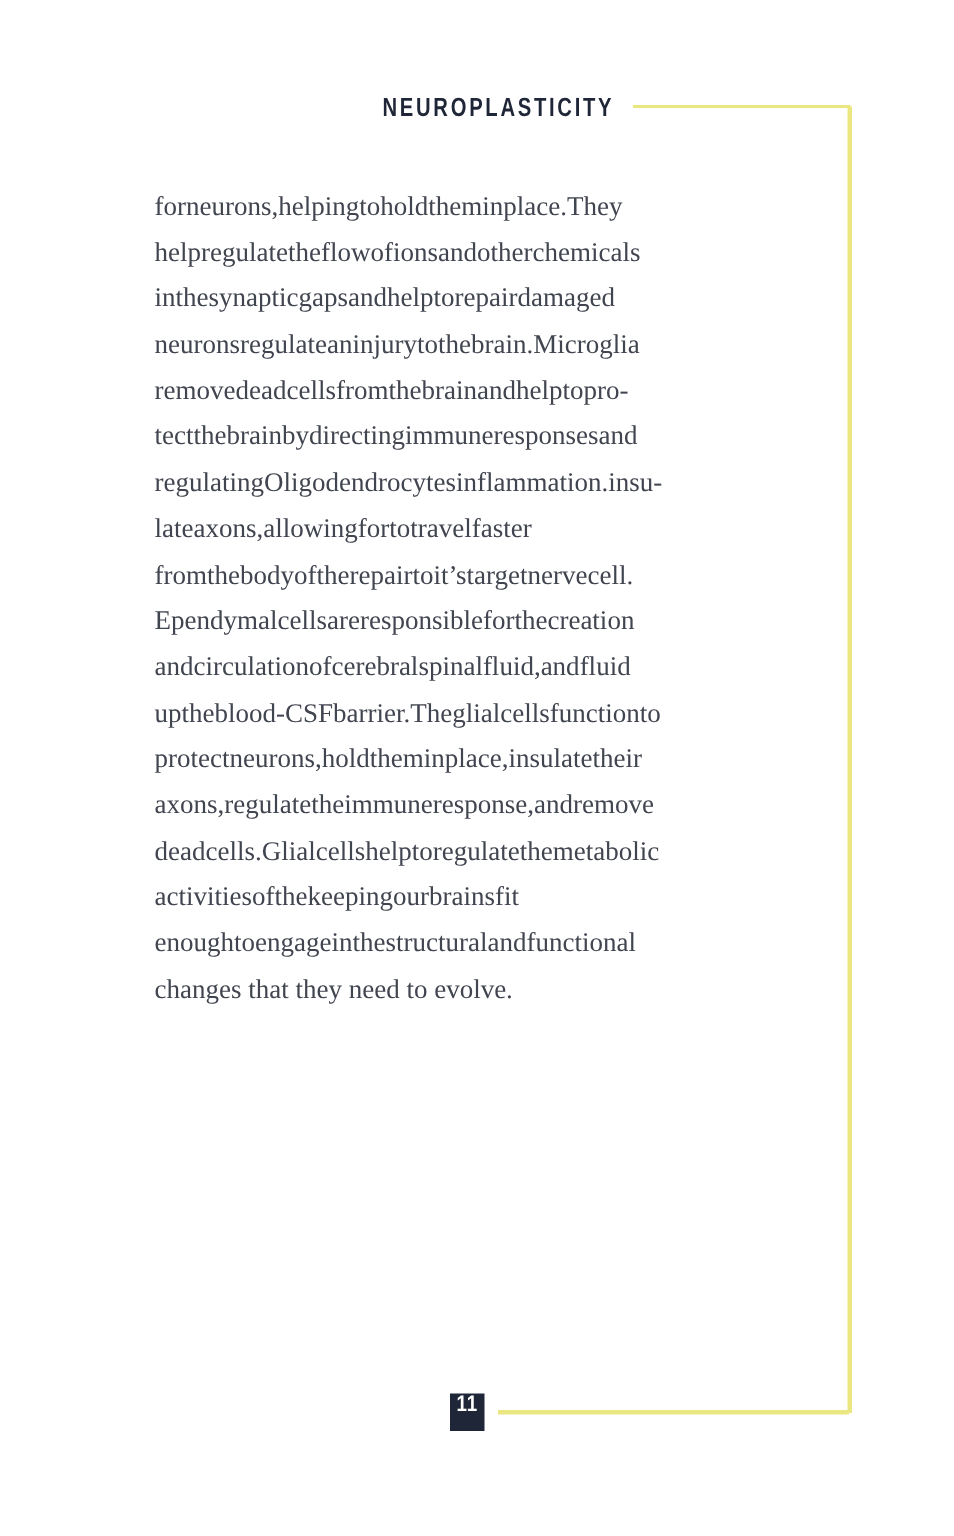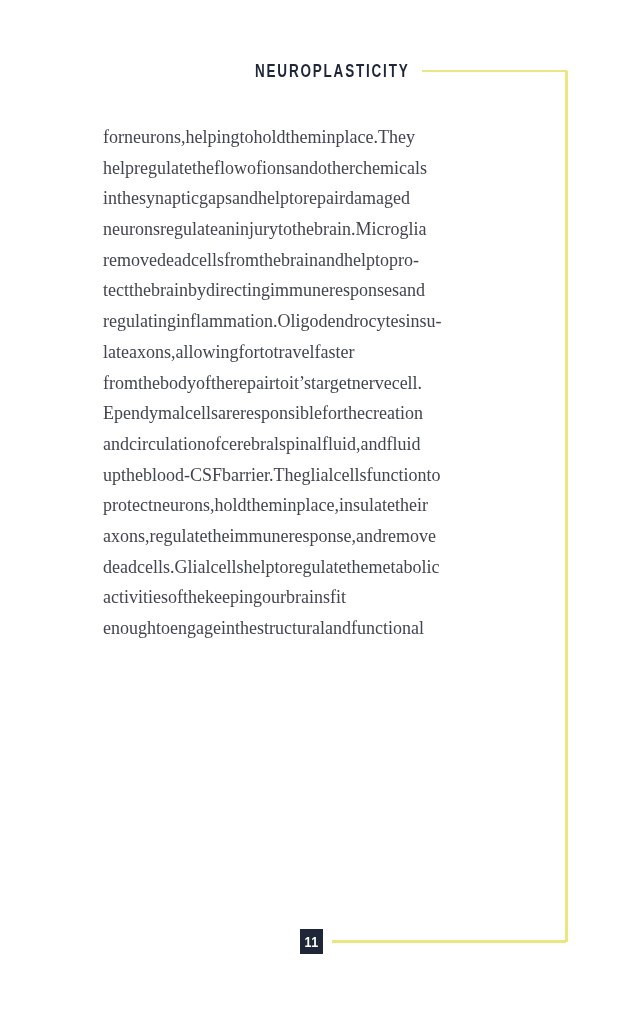--- a/index.html
+++ b/index.html
@@ -48,21 +48,21 @@
   .line{
     display:flex;justify-content:flex-start;
     height:30.7px;line-height:30.7px;white-space:nowrap;
   }
   .line.last{display:block;white-space:normal;text-align:left;}
 
   
   .page-badge{
     position:absolute;left:300px;top:929px;width:23px;height:25px;
     background:var(--navy);color:#ffffff;
-    display:flex;align-items:center;justify-content:center;
+    display:flex;align-items:flex-start;justify-content:center;
   }
   .page-badge .num{
     font-family:"Liberation Sans", sans-serif;
     font-weight:700;font-size:12.5px;letter-spacing:0.5px;
     transform:scaleY(1.2);
   }
 </style>
 </head>
 <body>
 
@@ -136,22 +136,22 @@
         <span>the</span>
         <span>brain</span>
         <span>by</span>
         <span>directing</span>
         <span>immune</span>
         <span>responses</span>
         <span>and</span>
       </div>
       <div class="line">
         <span>regulating</span>
+        <span>Oligodendrocytes</span>
         <span>inflammation.</span>
-        <span>Oligodendrocytes</span>
         <span>insu-</span>
       </div>
       <div class="line">
         <span>late</span>
         <span>axons,</span>
         <span>allowing</span>
         <span>for</span>
         <span>to</span>
         <span>travel</span>
         <span>faster</span>
@@ -241,20 +241,21 @@
       <div class="line">
         <span>enough</span>
         <span>to</span>
         <span>engage</span>
         <span>in</span>
         <span>the</span>
         <span>structural</span>
         <span>and</span>
         <span>functional</span>
       </div>
+      <div class="line last">changes that they need to evolve.</div>
     </div>
 
   <div class="page-badge">
     <span class="num">11</span>
   </div>
 
   <div class="footer-rule"></div>
 
 </div>
 

